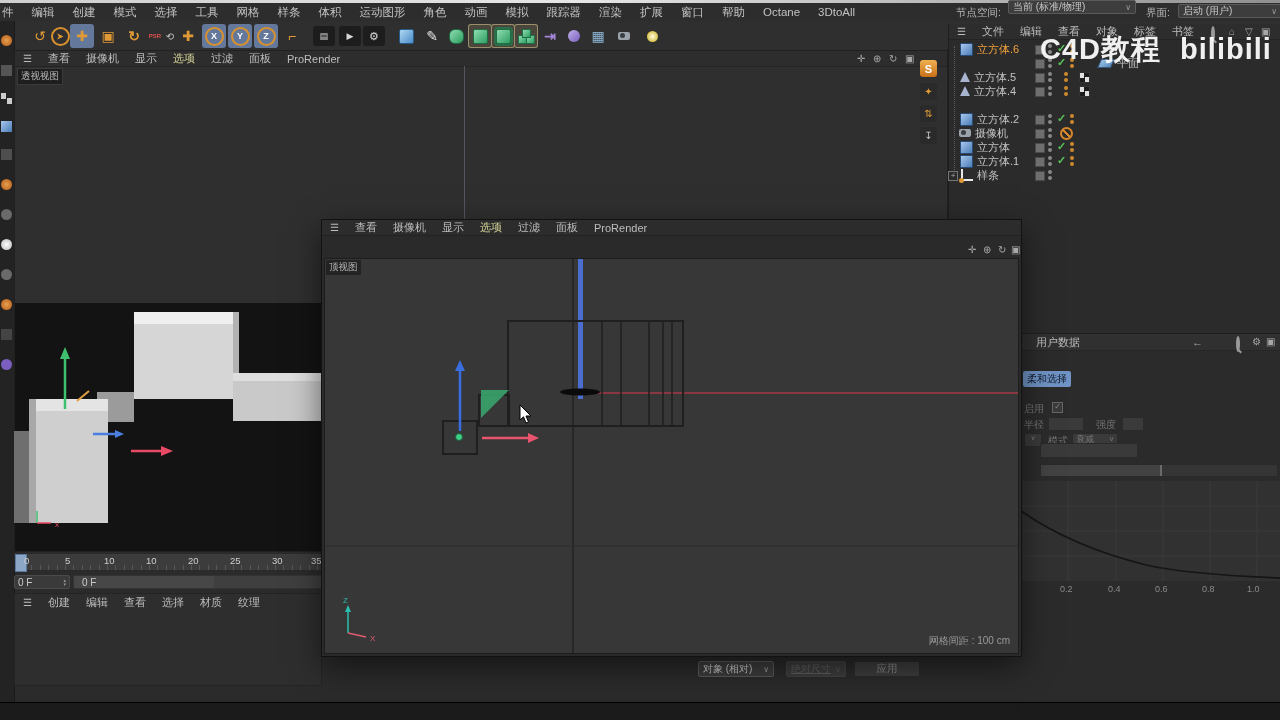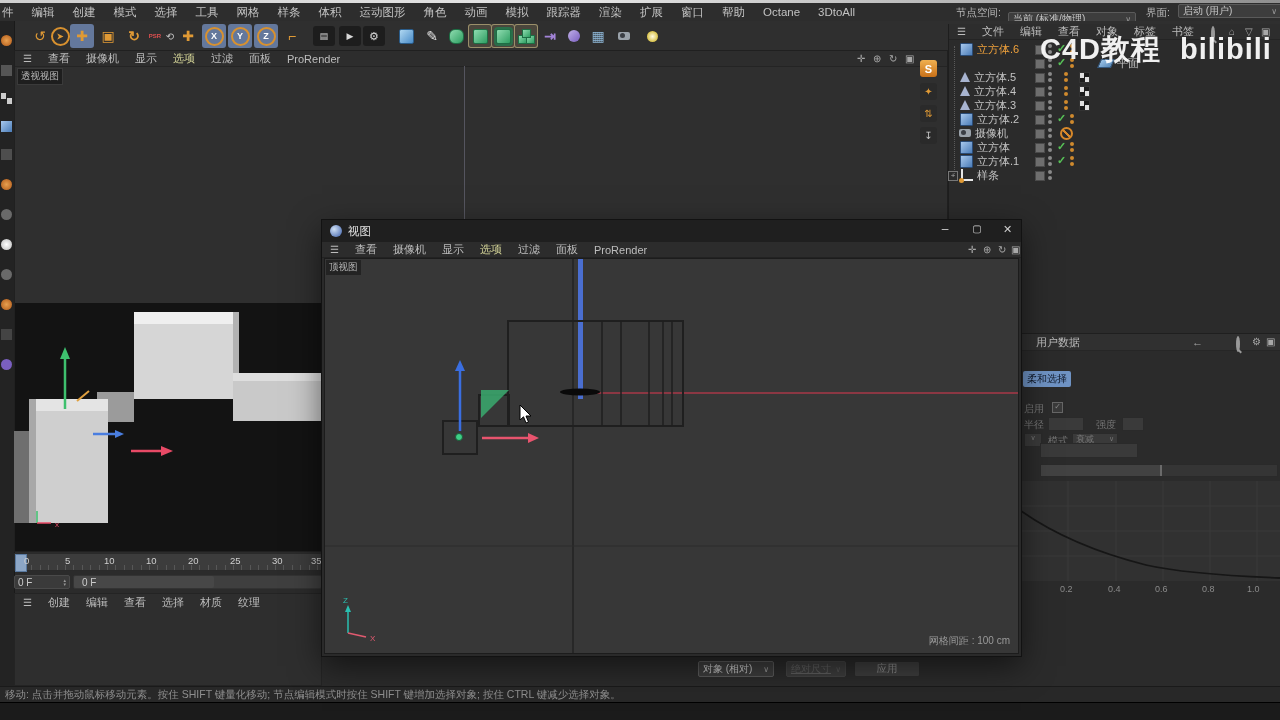--- a/index.html
+++ b/index.html
@@ -70,21 +70,21 @@
     <span class="mi">跟踪器</span>
     <span class="mi">渲染</span>
     <span class="mi">扩展</span>
     <span class="mi">窗口</span>
     <span class="mi">帮助</span>
     <span class="mi">Octane</span>
     <span class="mi">3DtoAll</span>
   </div>
 
   <span class="a" style="left:956px;top:6px;font-size:10.5px;color:#b8b8b8;">节点空间:</span>
-  <div class="a dd" style="left:1008px;top:12px;width:128px;height:14px;">
+  <div class="a dd" style="left:1008px;top:0;width:128px;height:14px;">
     <span style="font-size:10px;">当前 (标准/物理)</span>
     <span class="chev">∨</span>
   </div>
   <span class="a" style="left:1146px;top:6px;font-size:10.5px;color:#b8b8b8;">界面:</span>
   <div class="a dd" style="left:1178px;top:4px;width:104px;height:14px;">
     <span style="font-size:10px;">启动 (用户)</span>
     <span class="chev">∨</span>
   </div>
 
   <div class="a" style="left:0;top:21px;width:1280px;height:29px;background:#2f2f2f;border-bottom:1px solid #242424;"></div>
@@ -322,28 +322,20 @@
     <span class="coneicon" style="margin-left:12px;"></span>
     <span class="om-name">立方体.5</span>
     <span class="chip" style="left:87px;top:3px;"></span>
     <span class="vdots" style="left:100px;top:2px;"></span>
     <span class="odots" style="left:116px;top:2px;"></span>
     <span class="checker" style="left:131px;top:2px;"></span>
   </div>
   <div class="om-row" style="top:84px;text-align:right;">
     <span class="coneicon" style="margin-left:12px;"></span>
     <span class="om-name">立方体.4</span>
-    <span class="chip" style="left:87px;top:3px;"></span>
-    <span class="vdots" style="left:100px;top:2px;"></span>
-    <span class="odots" style="left:116px;top:2px;"></span>
-    <span class="checker" style="left:131px;top:2px;"></span>
-  </div>
-  <div class="om-row" style="top:98px;">
-    <span class="coneicon" style="margin-left:12px;"></span>
-    <span class="om-name">立方体.3</span>
     <span class="chip" style="left:87px;top:3px;"></span>
     <span class="vdots" style="left:100px;top:2px;"></span>
     <span class="odots" style="left:116px;top:2px;"></span>
     <span class="checker" style="left:131px;top:2px;"></span>
   </div>
   <div class="om-row" style="top:112px;">
     <span class="cubeicon" style="margin-left:12px;"></span>
     <span class="om-name">立方体.2</span>
     <span class="chip" style="left:87px;top:3px;"></span>
     <span class="vdots" style="left:100px;top:2px;"></span>
@@ -435,27 +427,20 @@
   </div>
 
   <div class="a wmfont" style="left:1040px;top:30px;font-size:29px;color:rgba(255,255,255,.93);white-space:nowrap;z-index:6;">
     <span>C4D教程</span>
     <span style="margin-left:10px;">bilibili</span>
   </div>
 
   <div class="a" style="left:322px;top:220px;width:699px;height:436px;background:#2a2a2a;z-index:10;
               box-shadow:0 0 0 1px #121212,0 10px 30px rgba(0,0,0,.55);">
 
-    <div class="row" style="height:22px;background:#1f1f1f;">
-      <span style="width:12px;height:12px;border-radius:50%;background:radial-gradient(circle at 35% 35%,#cfe0f5,#3a5da8);margin:0 6px 0 8px;"></span>
-      <span style="font-size:11.5px;color:#e0e0e0;">视图</span>
-      <span class="a" style="left:608px;top:2px;width:30px;text-align:center;color:#cfcfcf;font-size:12px;">–</span>
-      <span class="a" style="left:640px;top:3px;width:30px;text-align:center;color:#cfcfcf;font-size:10px;">▢</span>
-      <span class="a" style="left:672px;top:3px;width:27px;text-align:center;color:#cfcfcf;font-size:11px;">✕</span>
-    </div>
 
     <div class="row" style="height:15px;background:#2c2c2c;border-bottom:1px solid #222;">
       <span class="mi2" style="font-size:10px;">☰</span>
       <span class="mi2">查看</span>
       <span class="mi2">摄像机</span>
       <span class="mi2">显示</span>
       <span class="mi2" style="color:#d8d89a;">选项</span>
       <span class="mi2">过滤</span>
       <span class="mi2">面板</span>
       <span class="mi2">ProRender</span>
@@ -518,23 +503,20 @@
     <span style="font-size:10px;">对象 (相对)</span>
     <span class="chev">∨</span>
   </div>
   <div class="a dd" style="left:786px;top:661px;width:60px;height:16px;border-color:#444;">
     <span style="font-size:10px;color:#5f5f5f;text-decoration:underline;">绝对尺寸</span>
     <span class="chev" style="color:#555;">∨</span>
   </div>
   <div class="a" style="left:854px;top:661px;width:66px;height:16px;background:#3e3e3e;border:1px solid #2a2a2a;border-radius:2px;
               display:flex;align-items:center;justify-content:center;font-size:10.5px;color:#8a8a8a;box-sizing:border-box;">应用</div>
 
-  <div class="a row" style="left:0;top:686px;width:1280px;height:16px;background:#282828;border-top:1px solid #1a1a1a;">
-    <span style="margin-left:5px;font-size:10.5px;color:#8f8f8f;white-space:nowrap;">移动: 点击并拖动鼠标移动元素。按住 SHIFT 键量化移动; 节点编辑模式时按住 SHIFT 键增加选择对象; 按住 CTRL 键减少选择对象。</span>
-  </div>
 
   <div class="a" style="left:0;top:702px;width:1280px;height:18px;background:#1b1b1b;border-top:1px solid #000;">
     
     
     
     
     
     
     
     

